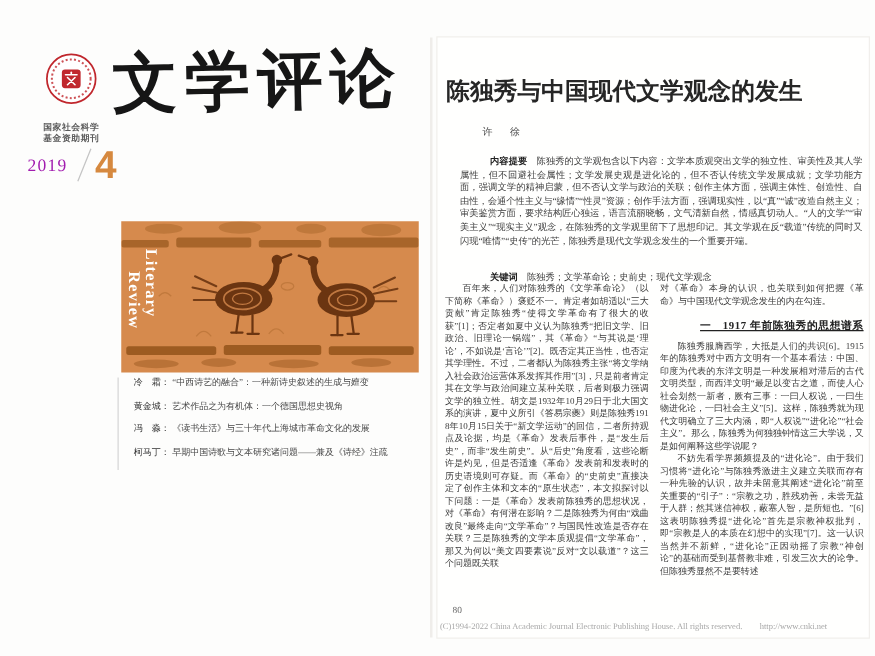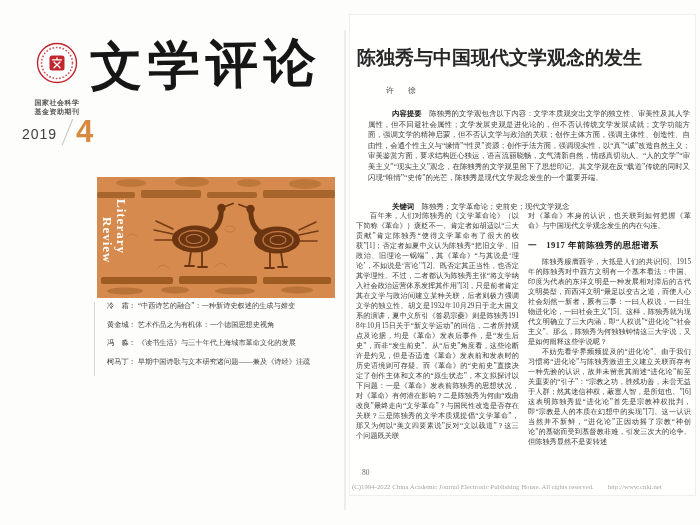--- a/index.html
+++ b/index.html
@@ -9,59 +9,59 @@
     background:#fdfdfc; font-family:"Liberation Serif","DejaVu Serif",serif; color:#3a3a3a;
   }
   
   .cover { position:absolute; left:20px; top:28px; width:322px; height:470px; }
   .seal { position:absolute; left:16px; top:14px; width:42px; height:42px; }
   .badge { position:absolute; left:5px; top:70px; width:64px; text-align:center;
            font-family:"Liberation Sans","DejaVu Sans",sans-serif;
            font-size:7px; line-height:9px; font-weight:bold; color:#5a5a5a; letter-spacing:.5px; }
   .badge span { display:block; }
   .year-row { position:absolute; left:2px; top:88px; width:90px; height:40px; }
-  .year { position:absolute; left:0; top:10px; font-size:14px; color:#404040;
-          font-family:Liberation Sans, sans-serif; letter-spacing:1px; }
+  .year { position:absolute; left:0; top:10px; font-size:14px; color:#a21caf;
+          font-family:Liberation Serif, serif; letter-spacing:1px; }
   .slash { position:absolute; left:45px; top:2px; width:1px; height:28px; background:#c4c4c4;
            transform:rotate(22deg); }
   .issue { position:absolute; left:54px; top:-2px; font-size:31px; font-weight:bold; color:#d6893f;
            font-family:"Liberation Sans","DejaVu Sans",sans-serif; }
   .masthead { position:absolute; left:70px; top:2px; width:252px; font-size:52px; font-weight:900;
               color:#161616; letter-spacing:6px; transform:rotate(-1.2deg); white-space:nowrap; }
   .artwork { position:absolute; left:77px; top:149px; width:238px; height:121px;
              background:#d68a4d; overflow:hidden; }
   .artwork svg { position:absolute; left:0; top:0; }
   .vtext { position:absolute; writing-mode:vertical-rl; color:#ffffff; font-weight:bold;
            font-size:13px; letter-spacing:1px; font-family:"Liberation Serif","DejaVu Serif",serif; }
   .vtext.lit { left:16px; top:22px; }
   .vtext.rev { left:2px;  top:40px; }
   .toc { position:absolute; left:74px; top:274px; width:246px;
          border-left:1px solid #d6d6d6; padding-left:12px; }
   .toc-item { white-space:nowrap; font-size:7.2px; line-height:8px; margin-bottom:10.5px; color:#474747; }
   .toc-author { font-weight:normal; color:#303030; }
   .toc-title  { margin-left:2px; }
   
-  .page-right { position:absolute; left:349px; top:14px; width:347px; height:482px;
+  .page-right { position:absolute; left:349px; top:29px; width:347px; height:482px;
                 background:#fffffe; border:1px solid #f1efec;padding-left:28px; }
   .art-title { position:absolute; left:7px; top:30px; width:332px; font-size:19px; font-weight:bold;
                color:#262626; white-space:nowrap; }
   .art-author { position:absolute; left:36px; top:70px; font-size:8px; color:#4c4c4c; letter-spacing:3px;text-align:center; }
   .abstract-block { position:absolute; left:18px; top:94px; width:322px;
                     font-size:7.4px; line-height:10.6px; color:#3d3d3d;
                     text-align:justify; word-break:break-all; }
   .abstract-block p { text-indent:24px; }
   .abstract-block p.kw { margin-top:19px; }
   .blabel { font-weight:bold; color:#222; }
   .columns { position:absolute; left:6px; top:196px; width:336px; height:258px;
              display:flex; gap:9px; overflow:hidden; }
   .body-col { width:163px; height:258px; overflow:hidden; font-size:7.2px; line-height:10px;
               text-align:justify; word-break:break-all; color:#3a3a3a; }
   .body-col p.ind { text-indent:14px; }
-  .sec-head { text-align:left; font-weight:bold; font-size:8.6px; color:#222;
-              margin:9px 0 7px 0; letter-spacing:.5px; }
+  .sec-head { text-align:right; font-weight:bold; font-size:8.6px; color:#222;
+              margin:9px 0 7px 0; letter-spacing:.5px;text-decoration:underline; }
   .pageno { position:absolute; left:12px; top:453px; font-size:7.5px; color:#6b6b6b; }
   .footer { position:absolute; left:2px; top:468px; width:344px; white-space:nowrap;
             font-size:6.8px; color:#a7a7a7; }
   .footer .url { margin-left:14px; }
   .gutter { position:absolute; left:344px; top:30px; width:2px; height:480px; background:#efedea; }
 </style>
 </head>
 <body>
 
 <div class="stage">

